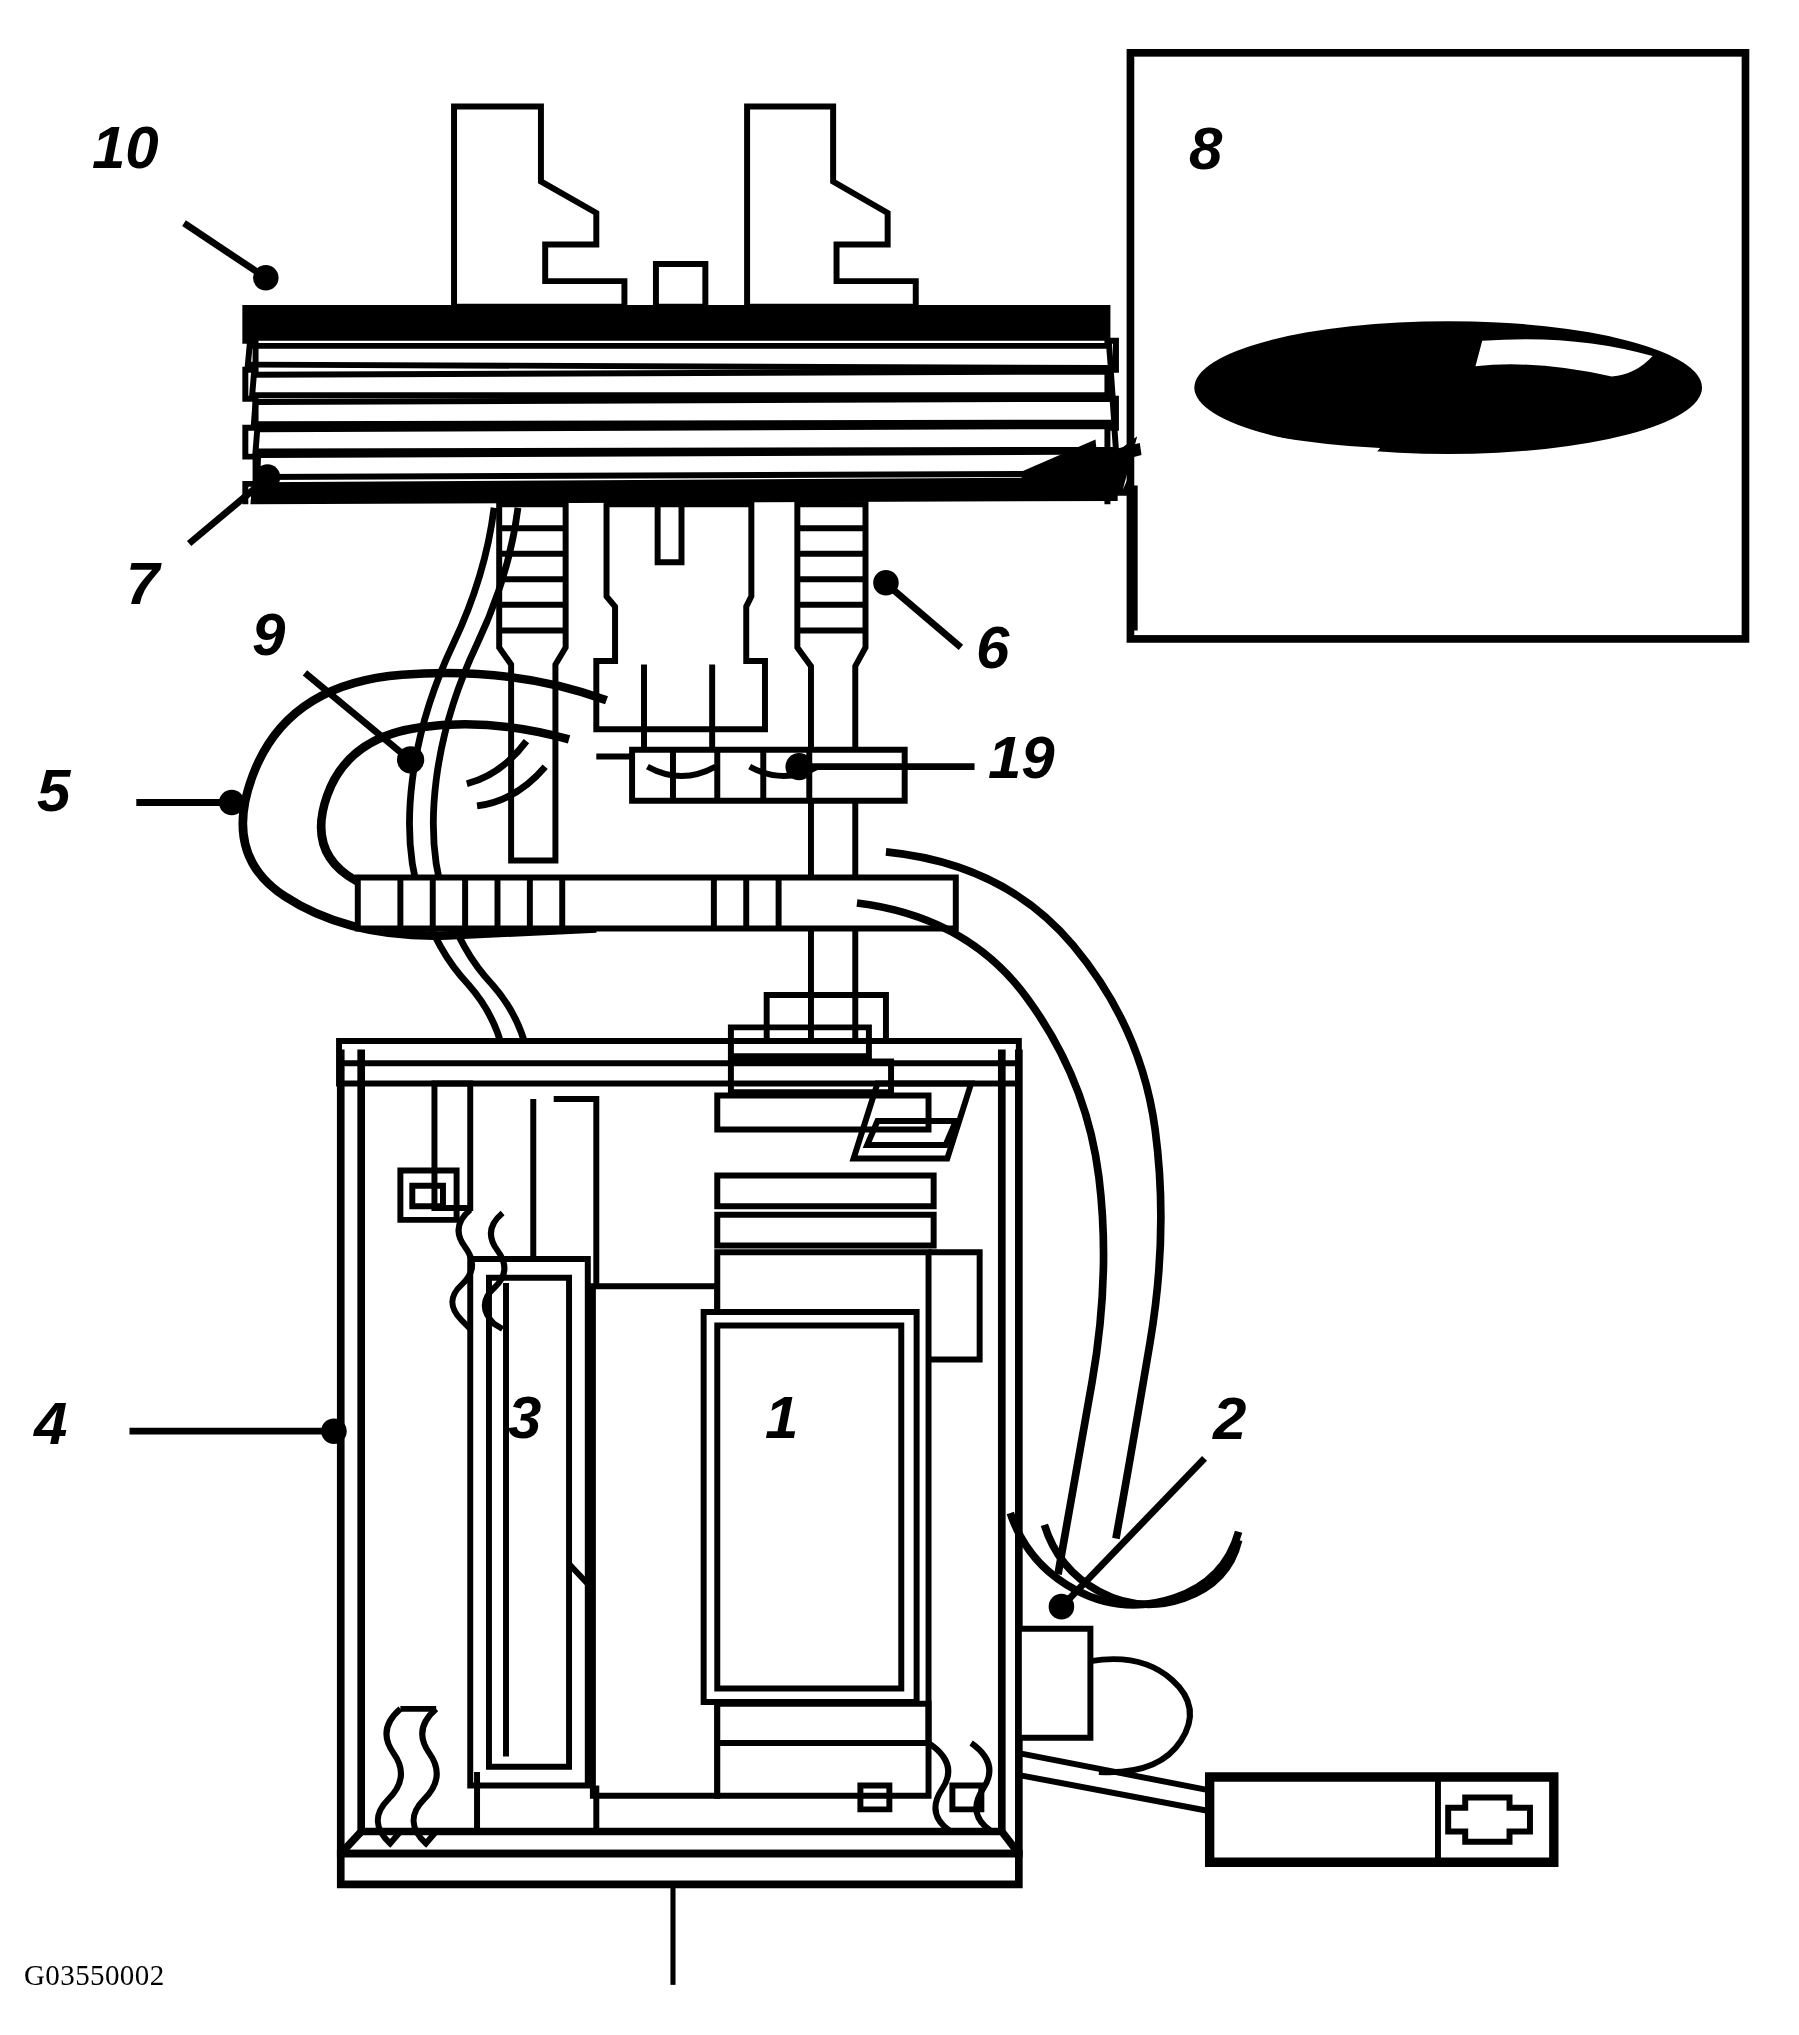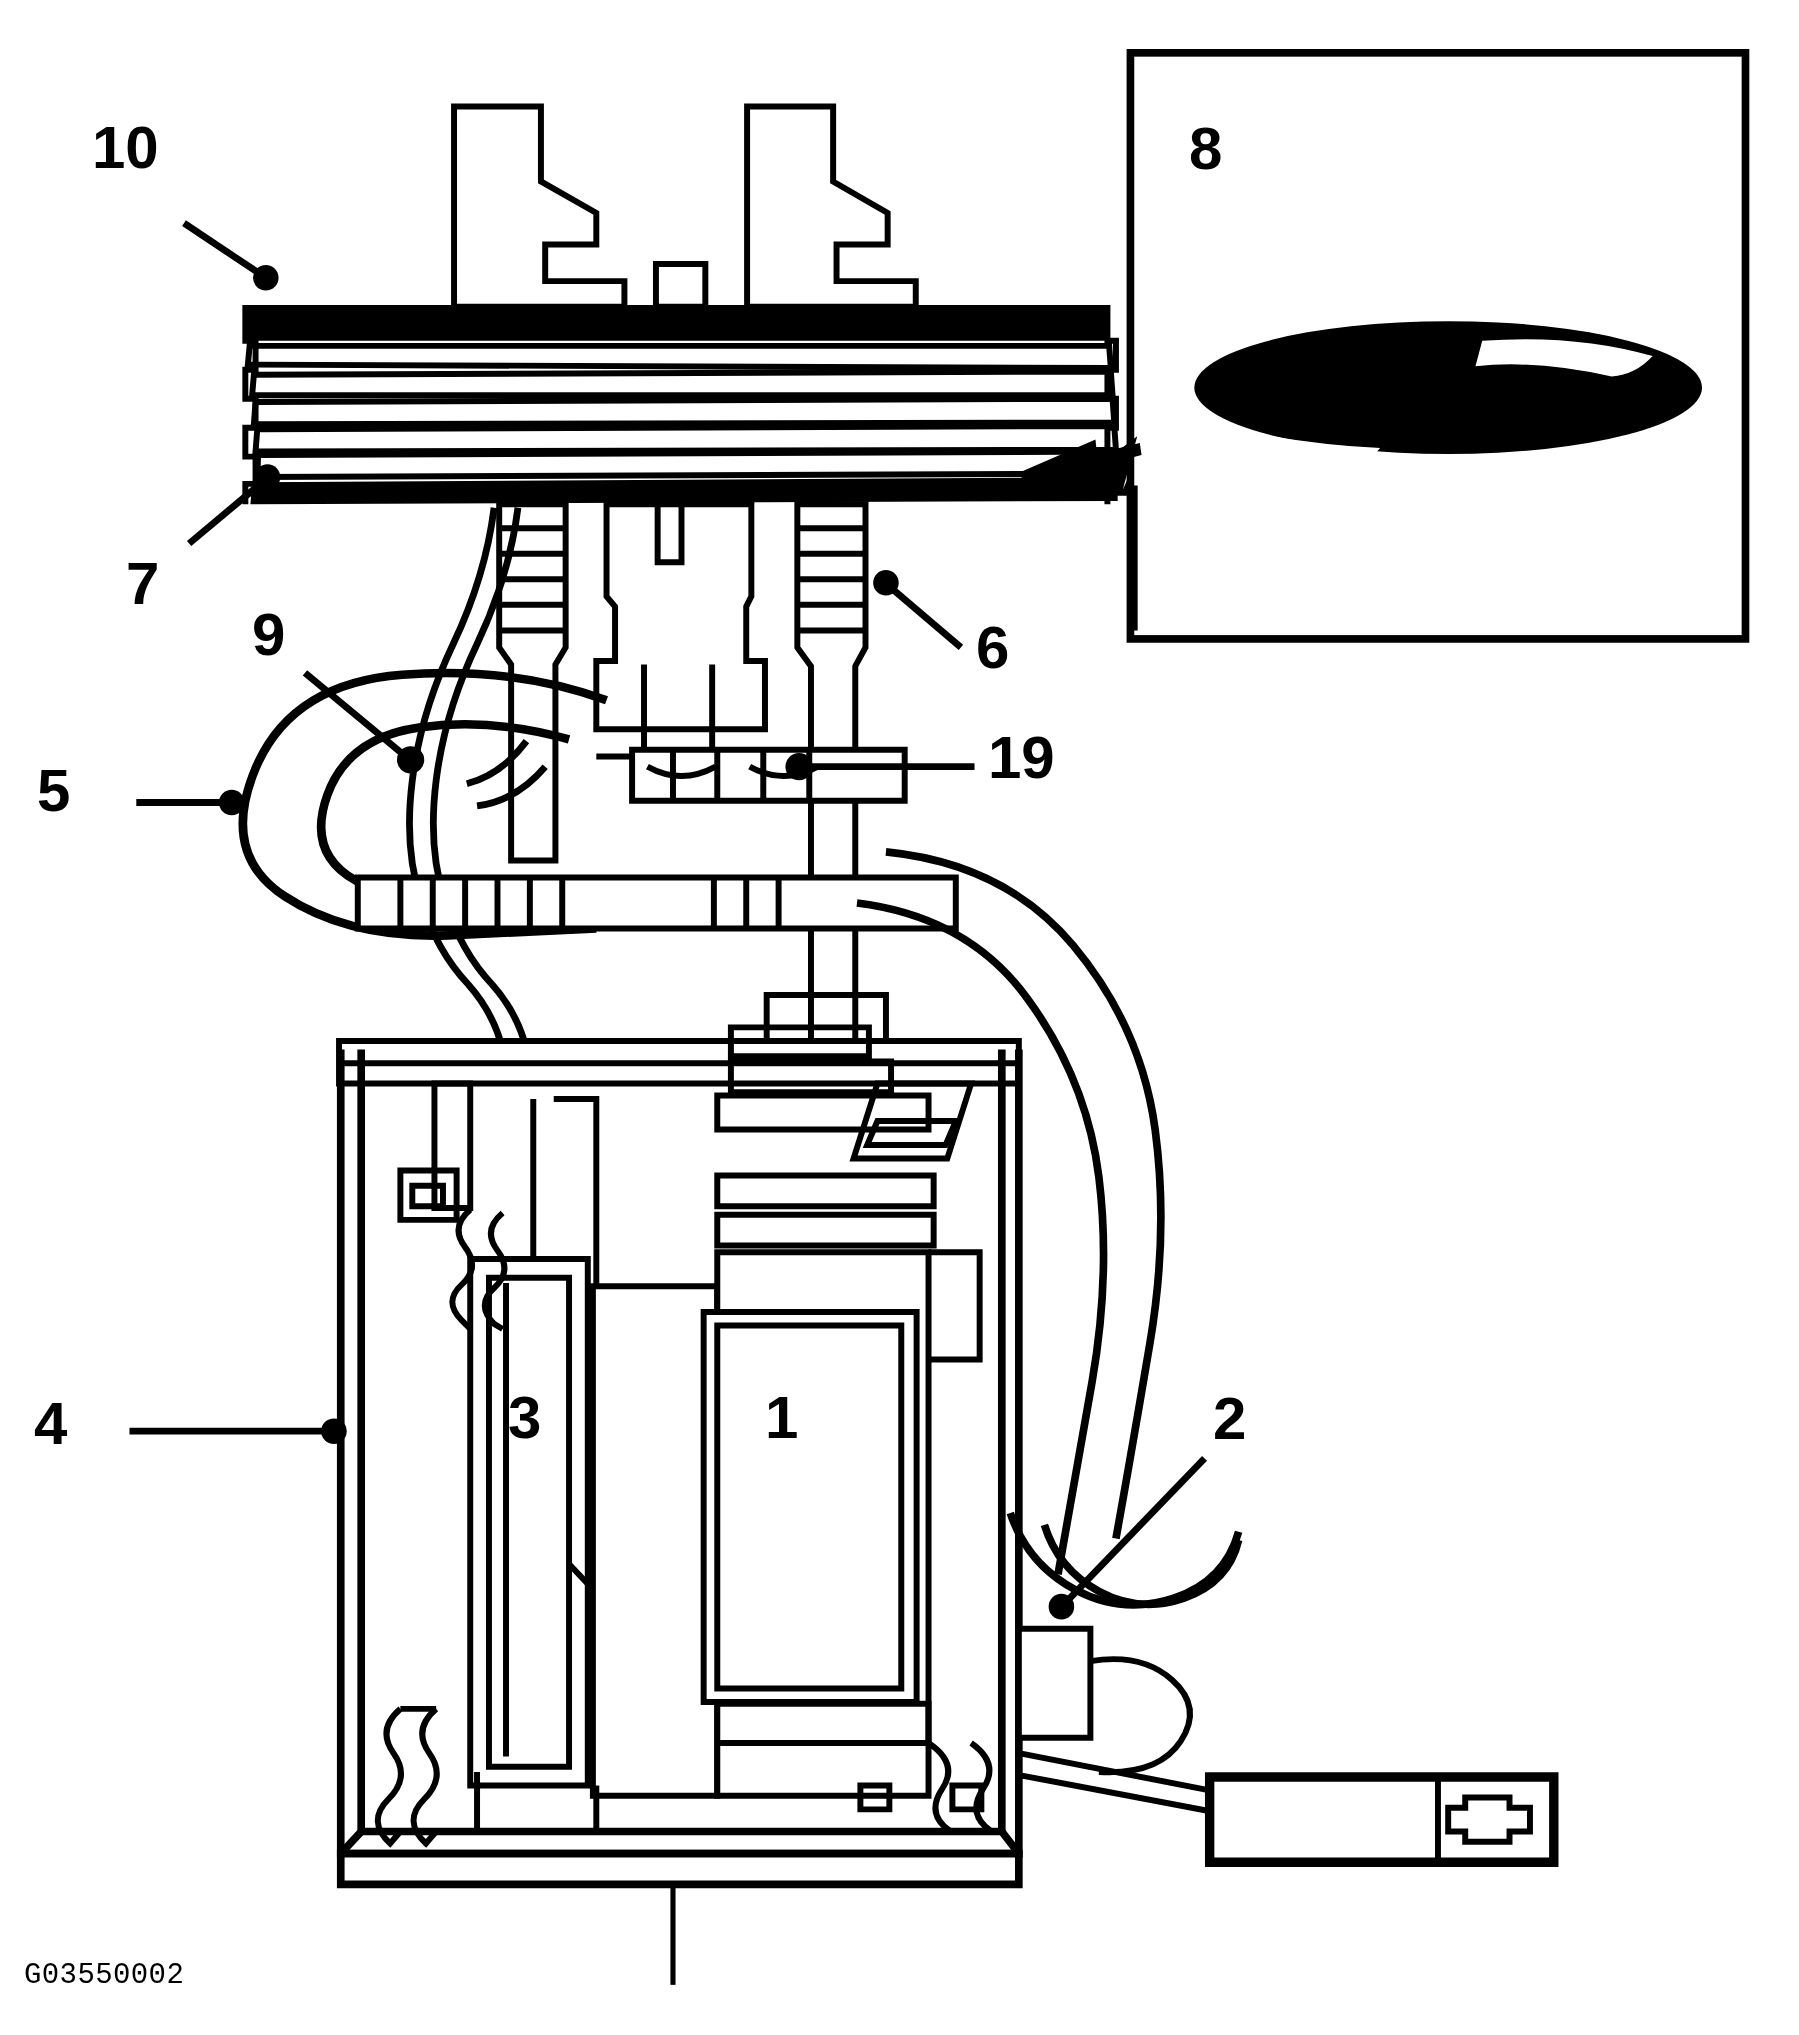--- a/index.html
+++ b/index.html
@@ -19,23 +19,23 @@
     color:#000;
     white-space:nowrap;
     line-height:1;
   }
   #figid{
     position:absolute;
     left:24px;top:1959px;
     font-size:29px;
     font-weight:normal;
     letter-spacing:0.4px;
-    font-family:Liberation Mono, monospace;
+    font-family:Liberation Serif, serif;
   }
-  .numbig{font-size:60px;}
+  .numbig{font-size:60px;font-style:italic;}
 </style>
 </head>
 <body>
 
 <div id="stage">
 
   <svg id="art" viewBox="0 0 2113 2390" xmlns="http://www.w3.org/2000/svg">
 
     <rect x="0" y="0" width="2113" height="2390" fill="#ffffff"></rect>
 

